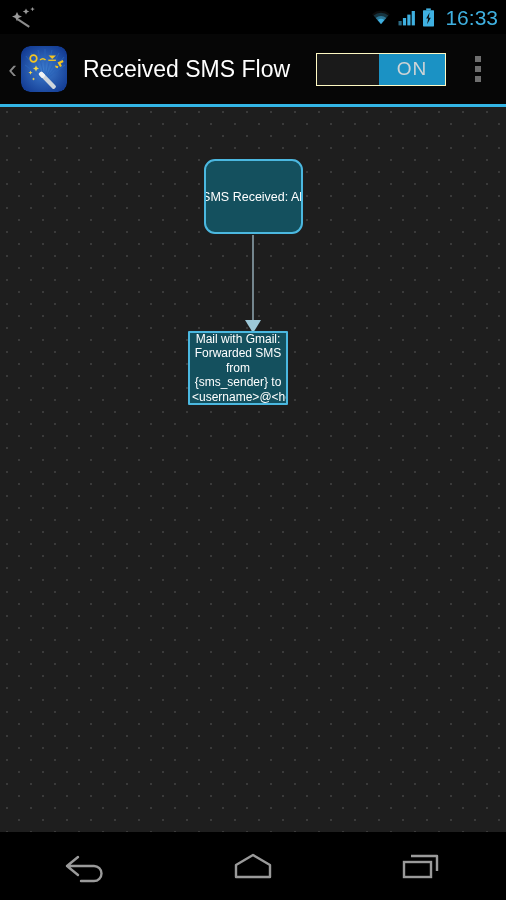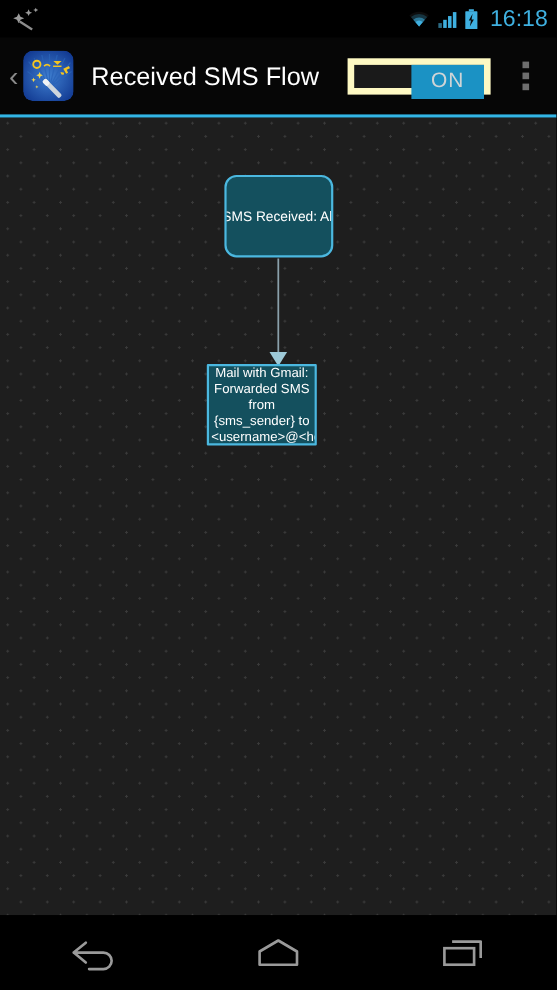--- a/index.html
+++ b/index.html
@@ -39,21 +39,21 @@
   #app-icon {
     width:46px; height:46px; margin-left:-1px; border-radius:9px;
     overflow:hidden; flex:0 0 auto;
   }
   #app-title {
     color:#ffffff; font-size:23px; margin-left:16px;
     white-space:nowrap; flex:1; font-weight:400;
   }
   #flow-toggle {
     position:relative; width:130px; height:33px;
-    background:#1a1a1a; border:6px solid #fef9c3;
+    background:#1a1a1a; border:1px solid #fef9c3;
     flex:0 0 auto; margin-right:10px;
   }
   #toggle-thumb {
     position:absolute; top:0; right:0; width:66px; height:31px;
     background:#1b92c4; display:flex; align-items:center;
     justify-content:center;
   }
   #toggle-thumb span {
     color:#cfd4d6; font-size:19px; letter-spacing:1px;
   }
@@ -139,21 +139,21 @@
         <rect x="0.5" y="12" width="3.2" height="4.4" fill="#2c6b84"></rect>
         <rect x="4.9" y="9" width="3.2" height="7.4" fill="#3fb0e0"></rect>
         <rect x="9.3" y="5.6" width="3.2" height="10.8" fill="#3fb0e0"></rect>
         <rect x="13.7" y="2" width="3.2" height="14.4" fill="#3fb0e0"></rect>
       </svg>
       <svg class="sb-icon" width="13" height="19" viewBox="0 0 13 19">
         <rect x="4.2" y="0.4" width="4.6" height="2" fill="#3fb0e0"></rect>
         <rect x="1" y="2.2" width="11" height="16.2" rx="0.6" fill="#3fb0e0"></rect>
         <polygon points="7.6,4.6 4.2,10.6 6.2,10.6 5.1,16.2 8.8,9.7 6.7,9.7" fill="#0a0a0a"></polygon>
       </svg>
-      <div id="clock">16:18</div>
+      <div id="clock">16:33</div>
     </div>
   </div>
 
   <div id="action-bar">
 
     <div id="up-chevron">‹</div>
 
     <div id="app-icon">
       <svg width="46" height="46" viewBox="0 0 46 46">
         <defs>

